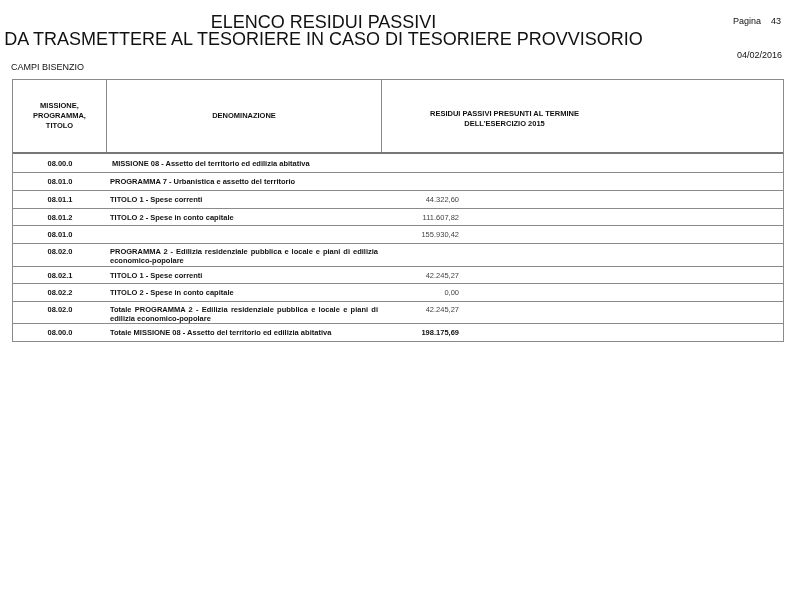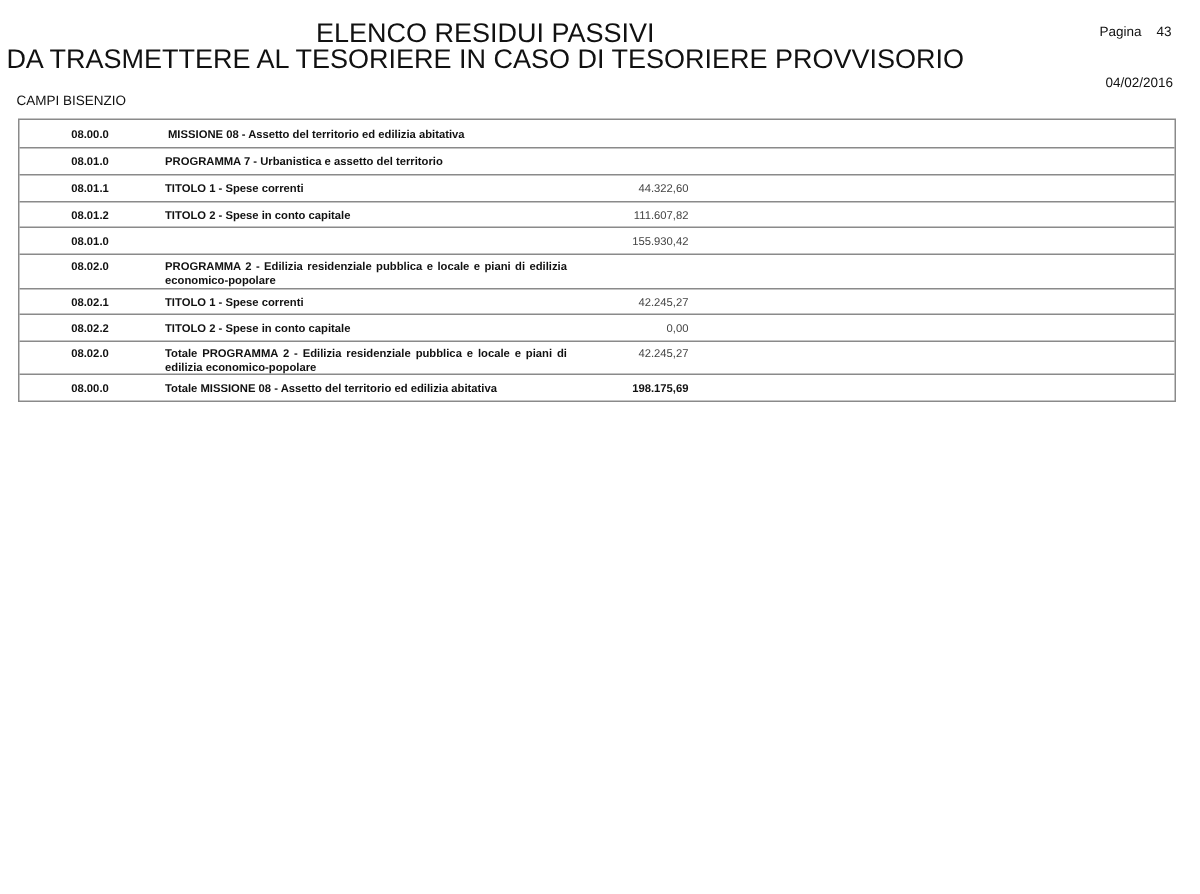--- a/index.html
+++ b/index.html
@@ -122,20 +122,36 @@
 <body>
 
 <div class="title1">ELENCO RESIDUI PASSIVI</div>
 <div class="title2">DA TRASMETTERE AL TESORIERE IN CASO DI TESORIERE PROVVISORIO</div>
 <div class="page-label">Pagina</div>
 <div class="page-num">43</div>
 <div class="date">04/02/2016</div>
 <div class="entity">CAMPI BISENZIO</div>
 
 <div class="table">
+  <div class="thead">
+    <div class="th code">
+      <div>
+        <span style="display:block">MISSIONE,</span>
+        <span style="display:block">PROGRAMMA,</span>
+        <span style="display:block">TITOLO</span>
+      </div>
+    </div>
+    <div class="th name">DENOMINAZIONE</div>
+    <div class="th amount">
+      <div>
+        <span>RESIDUI PASSIVI PRESUNTI AL TERMINE</span>
+        <span>DELL'ESERCIZIO 2015</span>
+      </div>
+    </div>
+  </div>
 
   <div class="row" style="height:19px">
     <div class="cell-code" style="top:5px">08.00.0</div>
     <div class="cell-name" style="top:5px; left:99px">MISSIONE 08 - Assetto del territorio ed edilizia abitativa</div>
     <div class="cell-amount" style="top:5px"></div>
   </div>
   <div class="row" style="height:18px">
     <div class="cell-code" style="top:4px">08.01.0</div>
     <div class="cell-name" style="top:4px">PROGRAMMA 7 - Urbanistica e  assetto del territorio</div>
     <div class="cell-amount" style="top:4px"></div>

